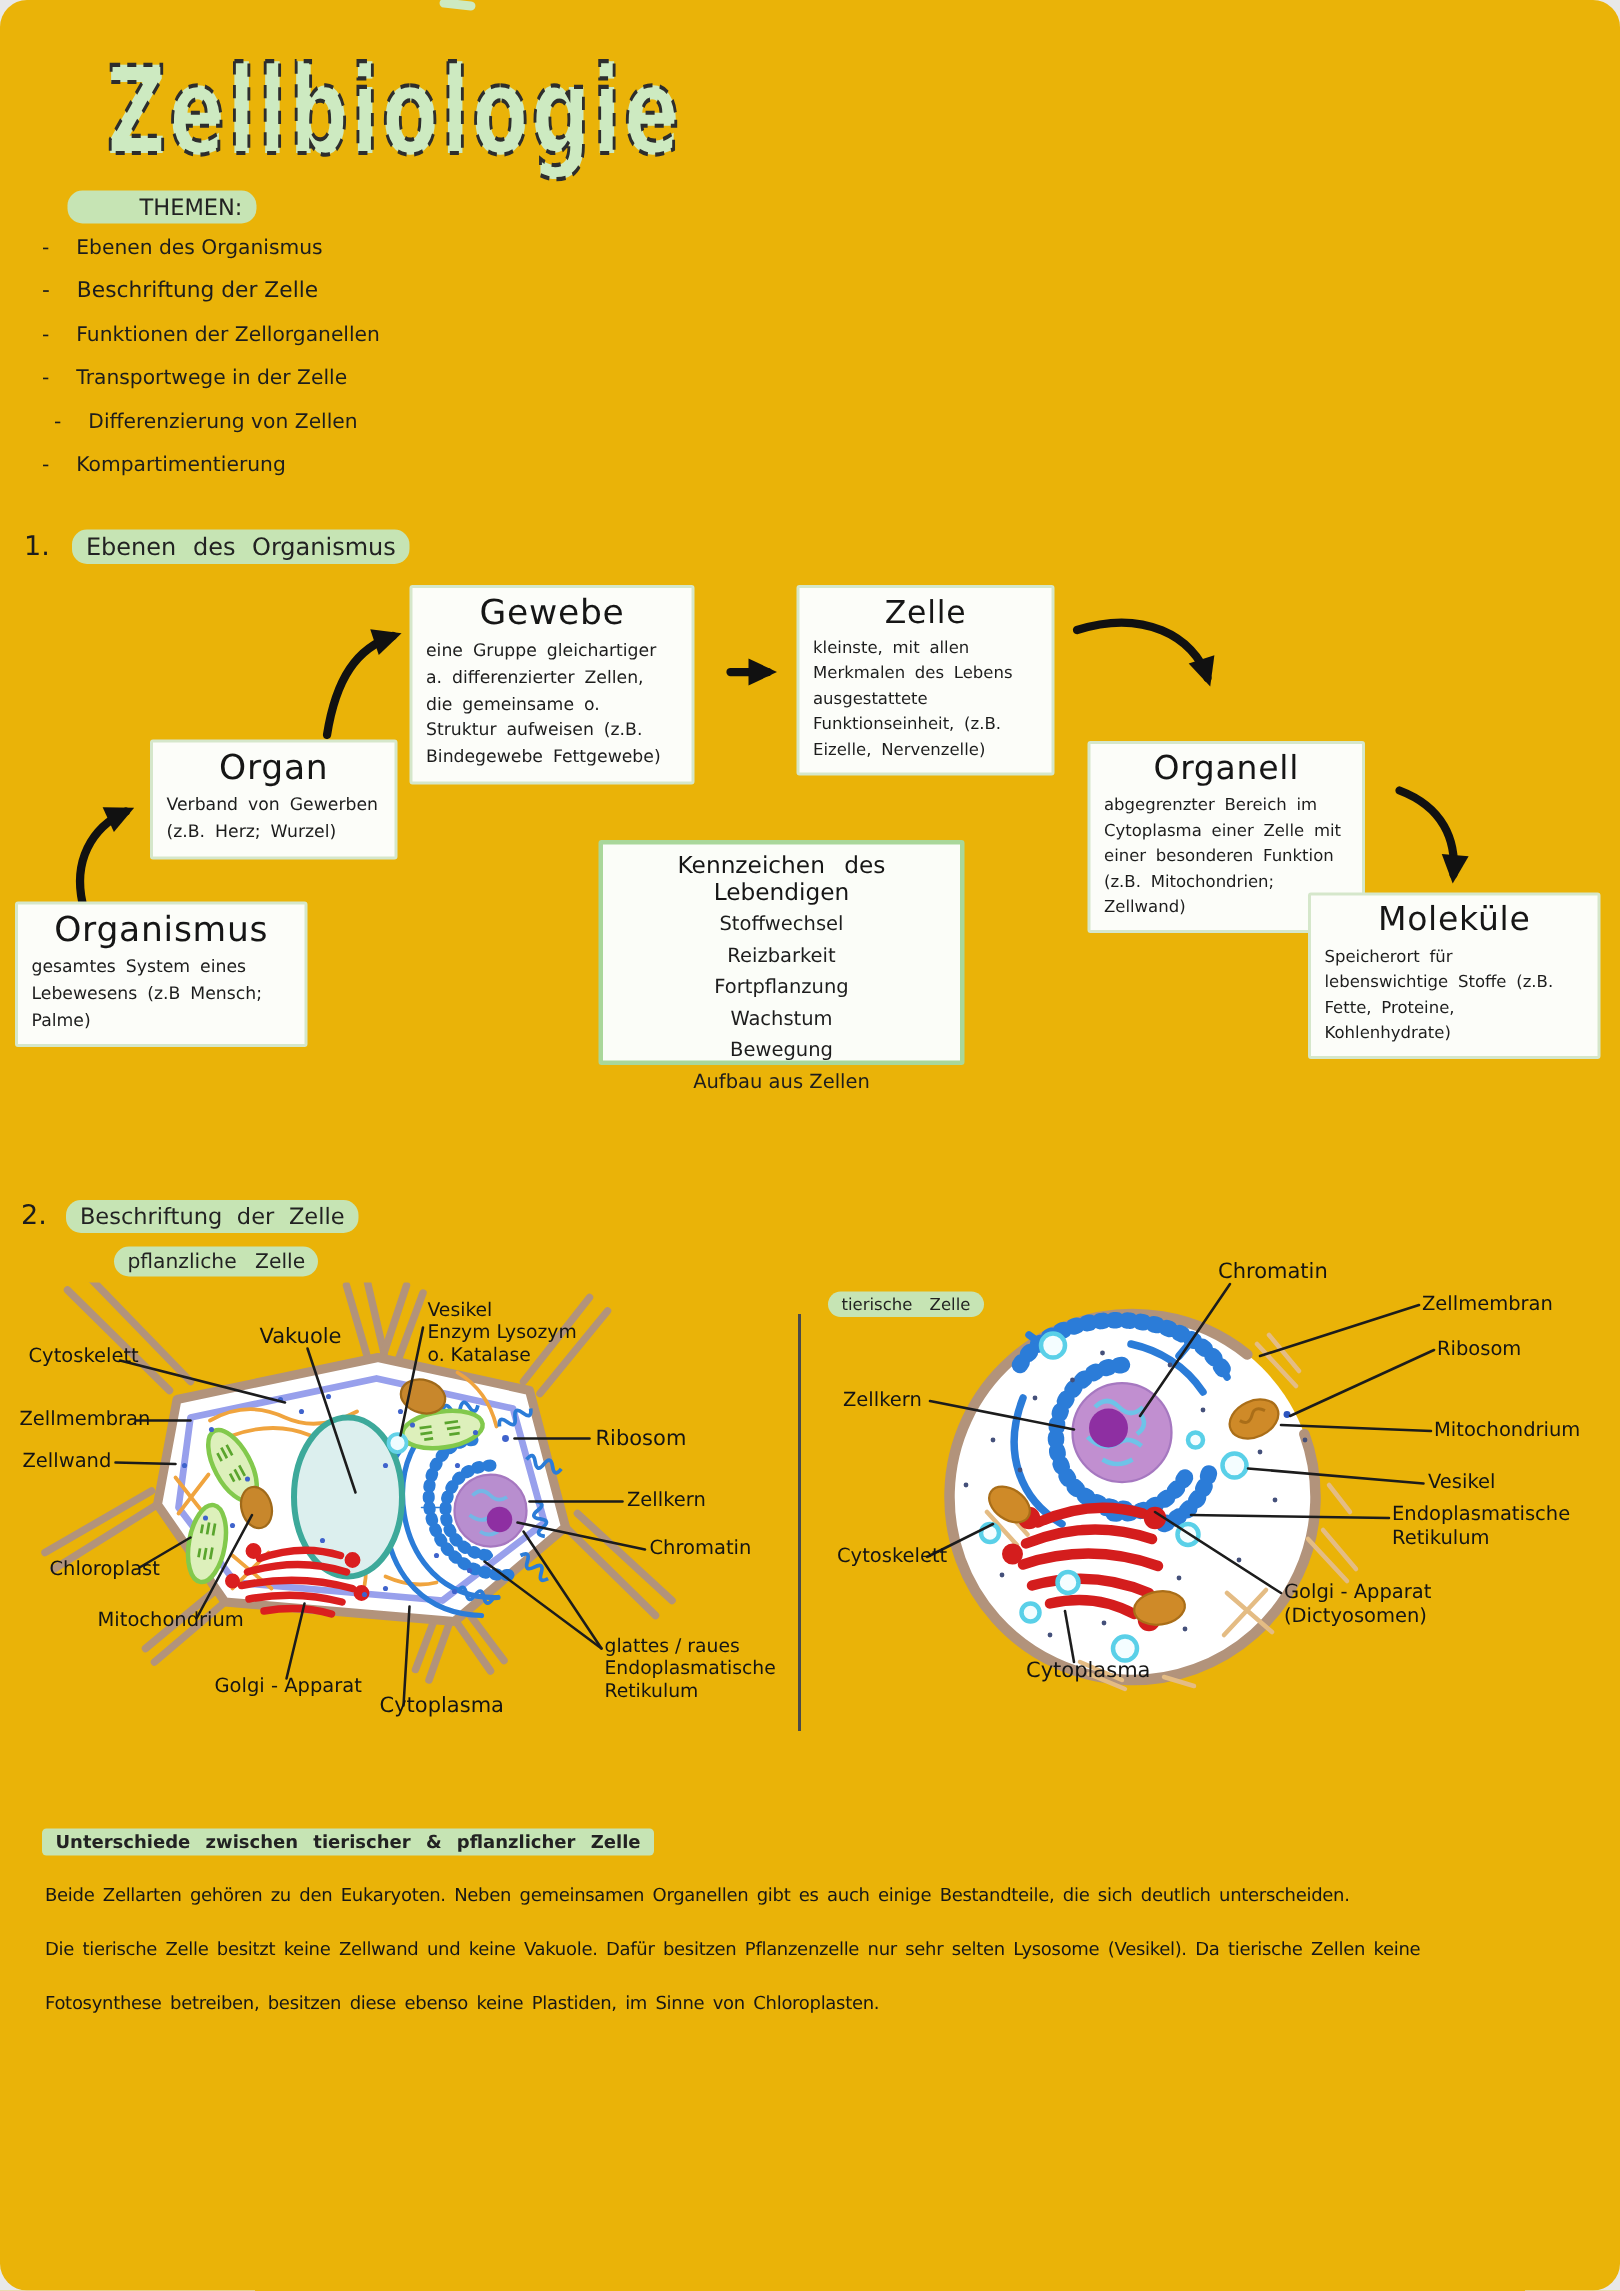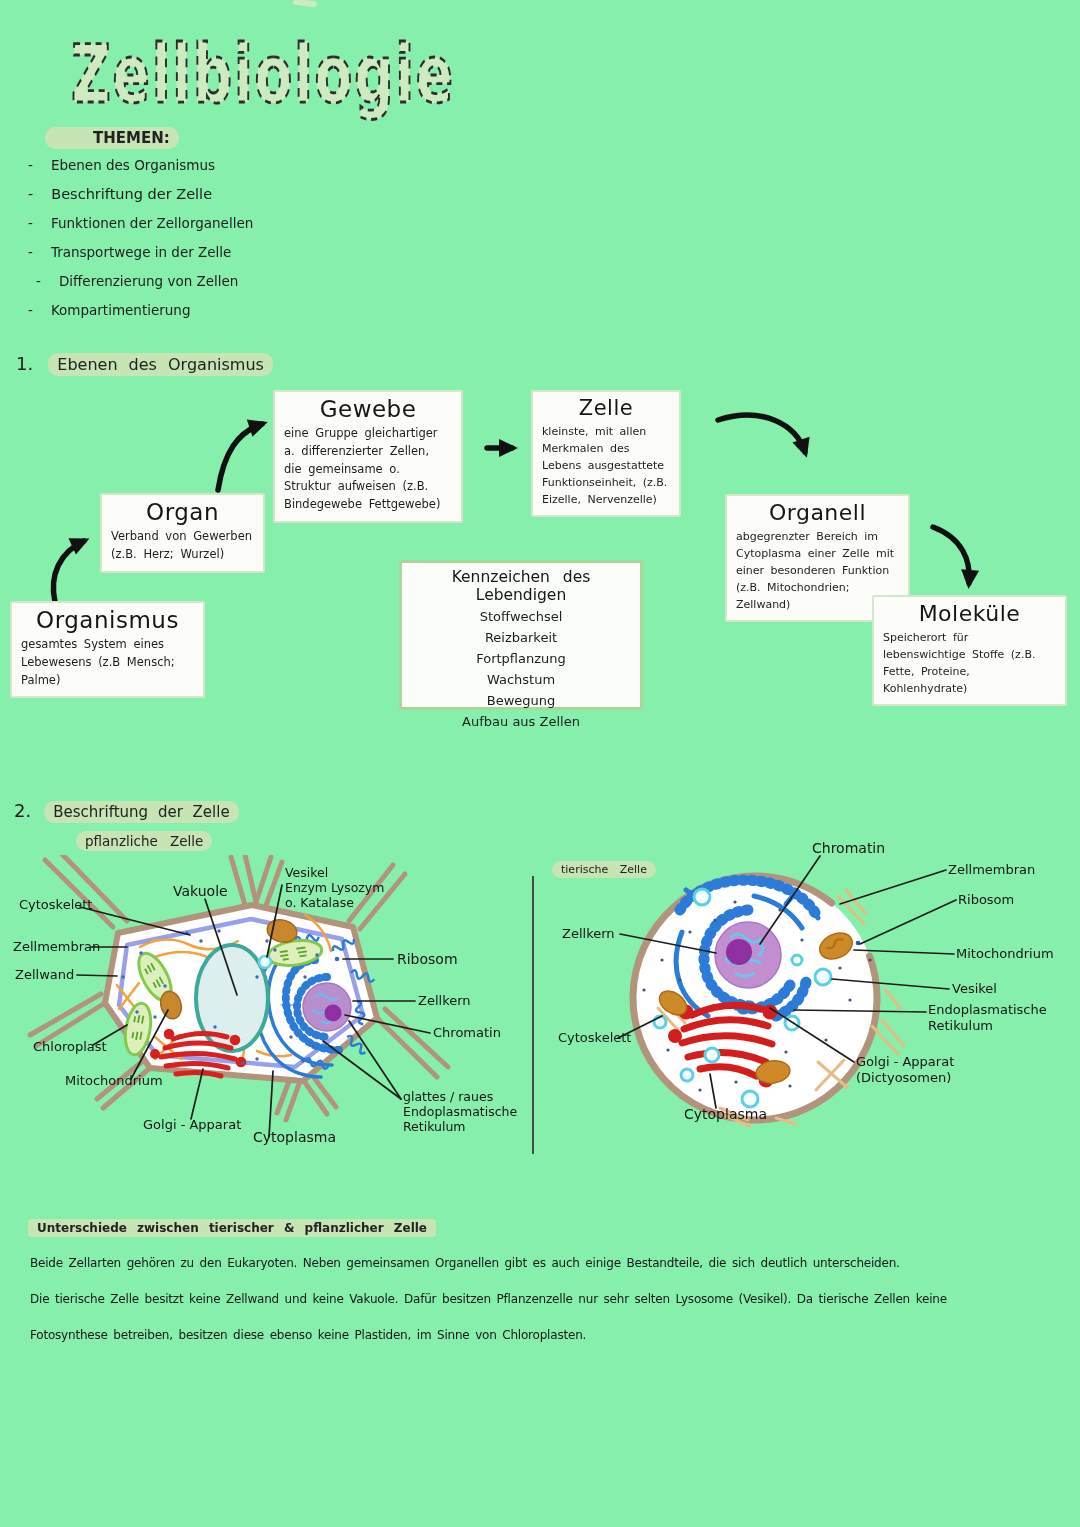--- a/index.html
+++ b/index.html
@@ -1,17 +1,17 @@
 <!DOCTYPE html>
 <html><head>
 <meta charset="utf-8">
 <style>
   html,body{margin:0;padding:0;background:#e8e8e8;}
-  #page{position:relative;width:1080px;height:1527px;background:#86efac;overflow:hidden;
-        font-family:"DejaVu Sans","Liberation Sans",sans-serif;color:#222;}
+  #page{position:relative;width:1080px;height:1527px;background:#eab308;overflow:hidden;
+        font-family:"DejaVu Sans","Liberation Sans",sans-serif;color:#222;border-radius:18px;}
   .abs{position:absolute;}
   .pill{display:inline-block;background:#c6e4b4;border-radius:10px;padding:2px 9px;white-space:nowrap;}
   .secnum{font-size:18px;color:#1d1d1d;}
   .themen-item{display:flex;gap:18px;font-size:13.5px;color:#1d1d1d;height:29px;align-items:center;}
   .cbox{position:absolute;background:#fcfdf9;border:2px solid #d5e7cb;border-radius:2px;padding:3px 9px 7px;box-sizing:border-box;}
   .cbox .bt{font-size:23px;text-align:center;margin:1px 0 3px;color:#161616;letter-spacing:.5px;}
   .cbox .bb{font-size:11.5px;line-height:1.55;word-spacing:3px;color:#1d1d1d;}
   .kbox{position:absolute;background:#fbfdf8;border:3px solid #a9d79a;border-radius:2px;padding:5px 10px;box-sizing:border-box;}
   .kbox .kt{font-size:15.5px;text-align:center;word-spacing:8px;color:#161616;margin-bottom:2px;}
   .kbox .ki{font-size:13px;text-align:center;line-height:21px;color:#1d1d1d;}
@@ -29,21 +29,21 @@
 <div id="page">
 
   <div class="topmark"></div>
 
   <svg class="abs" style="left:55px;top:0;" width="560" height="138">
     <g transform="translate(16,102) scale(0.86,1.26)">
       <text x="0" y="0" font-size="64" font-weight="bold" letter-spacing="2" fill="#cdeac1" stroke="#2d2d2d" stroke-width="2.2" stroke-dasharray="7 5.5">Zellbiologie</text>
     </g>
   </svg>
 
-  <div class="abs pill" style="left:45px;top:127px;font-size:15px;font-weight:bold;padding-left:48px;">THEMEN:</div>
+  <div class="abs pill" style="left:45px;top:127px;font-size:15px;font-weight:normal;padding-left:48px;">THEMEN:</div>
   <div class="abs" style="left:28px;top:150px;">
     <div class="themen-item">
         <span>-</span>
         <span>Ebenen des Organismus</span>
       </div>
     <div class="themen-item" style="font-size:14.5px">
         <span>-</span>
         <span>Beschriftung der Zelle</span>
       </div>
     <div class="themen-item">
@@ -81,21 +81,21 @@
       <path d="M487,68 L512,68" marker-end="url(#ah)"></path>
       <path d="M718,40 C762,26 796,44 805,72" marker-end="url(#ah)"></path>
       <path d="M933,147 C962,158 971,180 969,203" marker-end="url(#ah)"></path>
     </g>
   </svg>
 
   <div class="cbox" style="left:273px;top:390px;width:190px;">
     <div class="bt">Gewebe</div>
     <div class="bb">eine Gruppe gleichartiger a. differenzierter Zellen, die gemeinsame o. Struktur aufweisen (z.B. Bindegewebe Fettgewebe)</div>
   </div>
-  <div class="cbox" style="left:531px;top:390px;width:150px;">
+  <div class="cbox" style="left:531px;top:390px;width:172px;">
     <div class="bt" style="font-size:21px">Zelle</div>
     <div class="bb" style="font-size:11px">kleinste, mit allen Merkmalen des Lebens ausgestattete Funktionseinheit, (z.B. Eizelle, Nervenzelle)</div>
   </div>
   <div class="cbox" style="left:100px;top:493px;width:165px;">
     <div class="bt">Organ</div>
     <div class="bb">Verband von Gewerben (z.B. Herz; Wurzel)</div>
   </div>
   <div class="cbox" style="left:725px;top:471px;width:185px;margin-top:23px;">
     <div class="bt" style="font-size:22px">Organell</div>
     <div class="bb" style="font-size:11px">abgegrenzter Bereich im Cytoplasma einer Zelle mit einer besonderen Funktion (z.B. Mitochondrien; Zellwand)</div>

